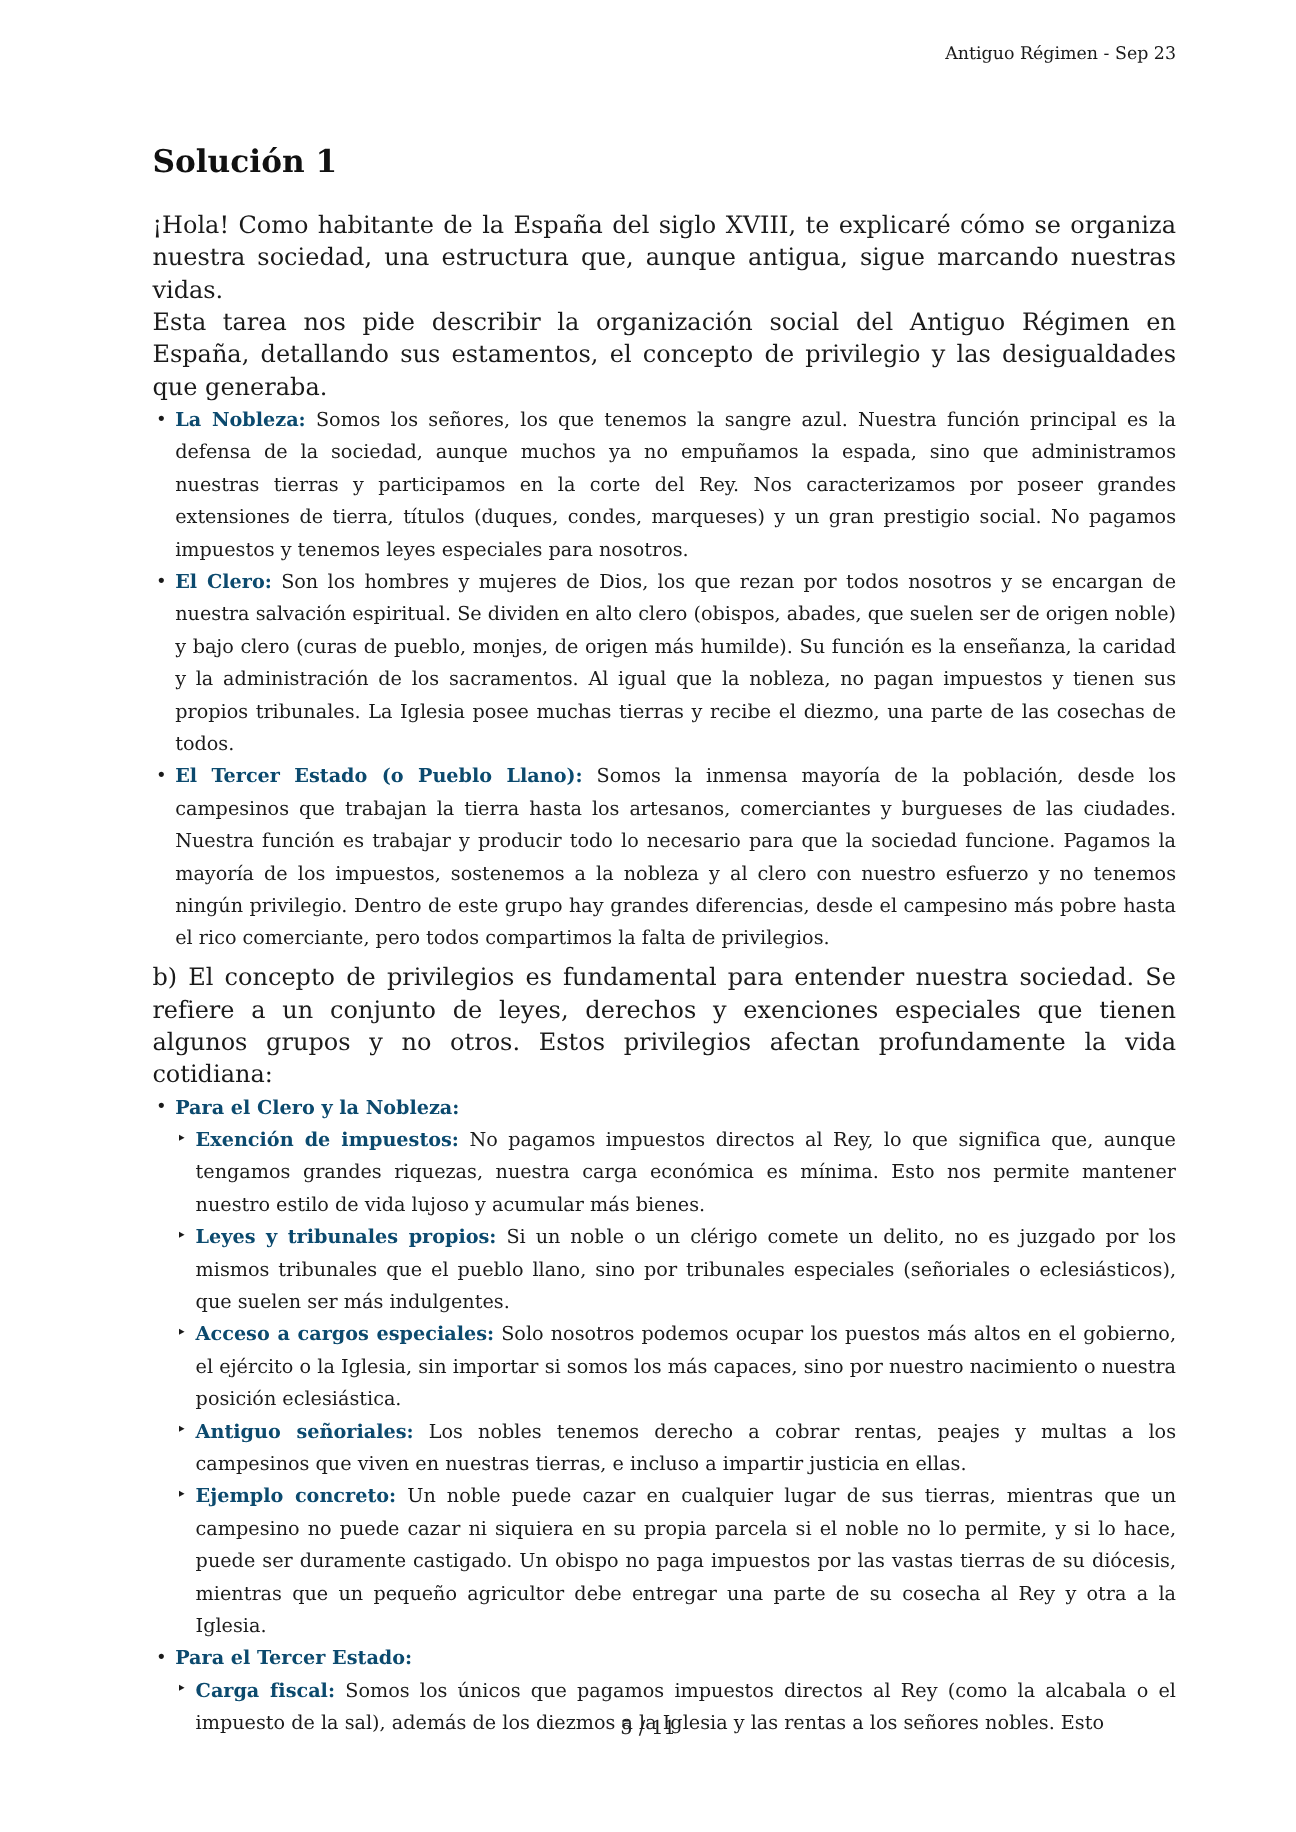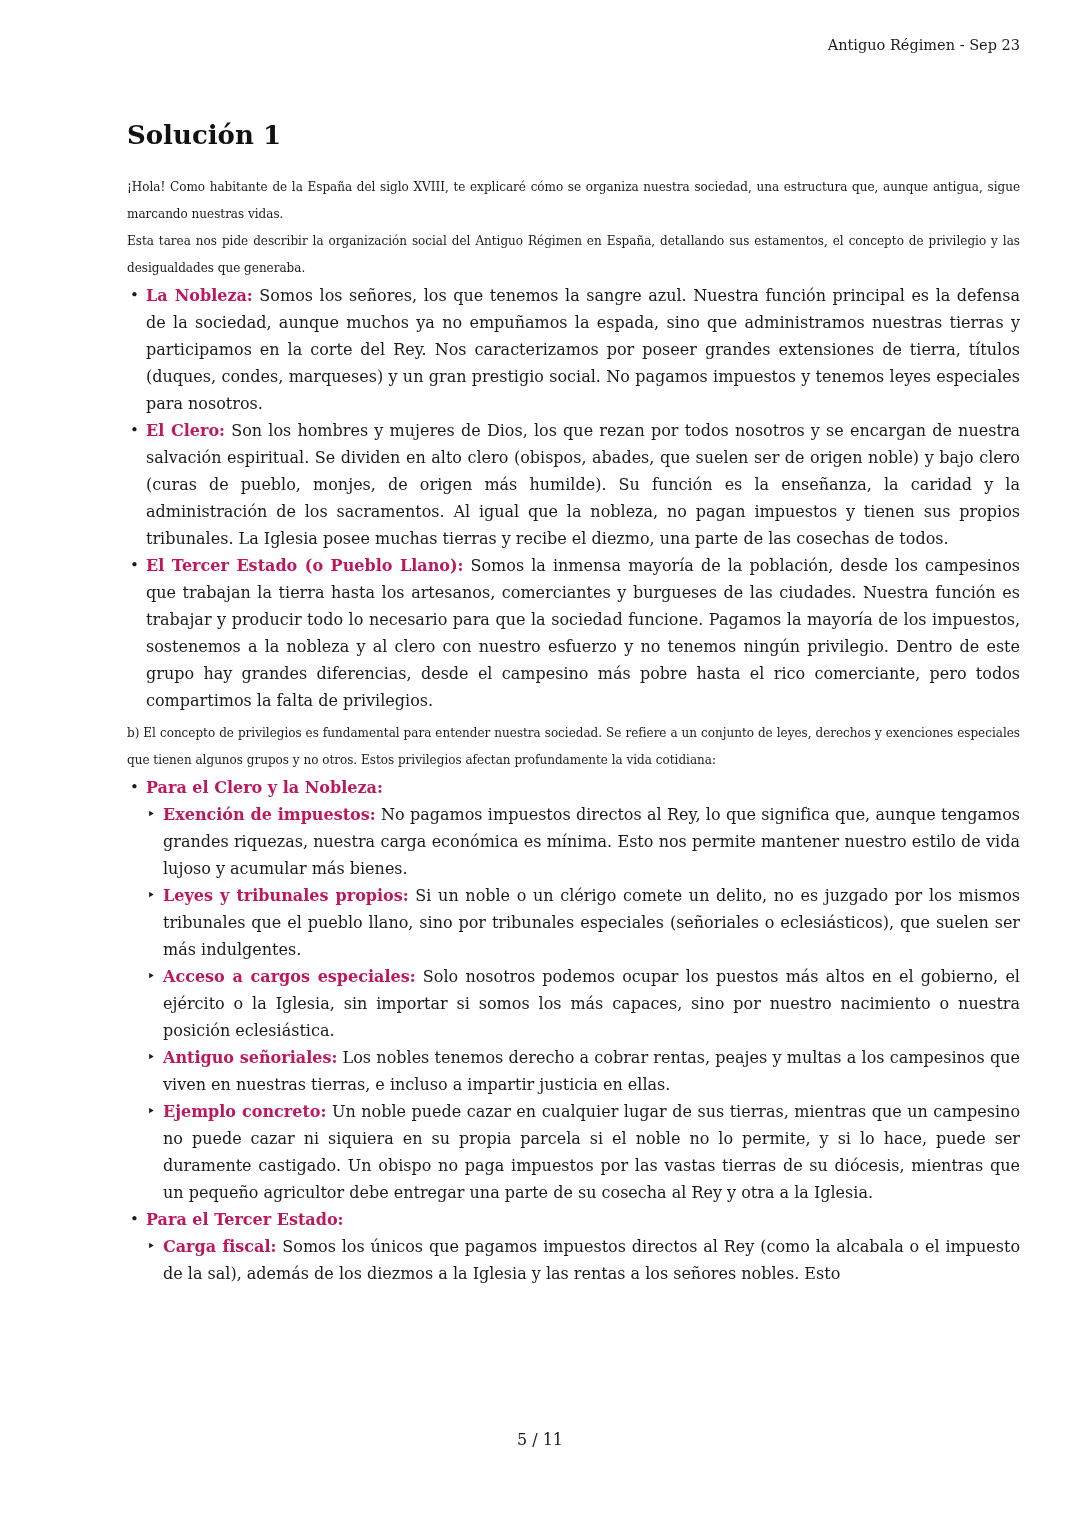--- a/index.html
+++ b/index.html
@@ -11,38 +11,38 @@
     width: 1080px;
     height: 1527px;
     position: relative;
     overflow: hidden;
     font-family: "DejaVu Serif", "Liberation Serif", serif;
     color: #1a1a1a;
   }
   .page {
     position: absolute;
     inset: 0;
-    padding: 0 60px 0 127px;
+    padding: 0 100px 0 127px;
     box-sizing: border-box;
   }
   .running-header {
     padding-top: 35px;
     text-align: right;
     font-size: 14.5px;
     line-height: 20px;
   }
   h1.doc-title {
     margin: 66px 0 0 0;
     font-size: 26px;
     line-height: 29px;
     font-weight: bold;
     color: #111111;
   }
   .block {
-    font-size: 12px;
+    font-size: 20px;
     line-height: 27px;
     text-align: justify;
     margin: 0;
   }
   .mt24 { margin-top: 24px; }
   .mt9  { margin-top: 9px; }
   .mt8  { margin-top: 8px; }
   .mt6  { margin-top: 6px; }
   ul.doclist {
     list-style: none;
@@ -74,21 +74,21 @@
     margin-left: 19px;
   }
   li.li2 > .marker {
     flex: none;
     width: 17px;
     padding-left: 1px;
     box-sizing: border-box;
     font-size: 14px;
     line-height: 27px;
   }
-  strong.lead { font-weight: bold; color: #be185d; }
+  strong.lead { font-weight: bold; color: #0c4a6e; }
   .page-footer {
     position: absolute;
     top: 1428px;
     left: 0;
     right: 0;
     text-align: center;
     font-size: 16px;
     line-height: 24px;
   }
 </style>

